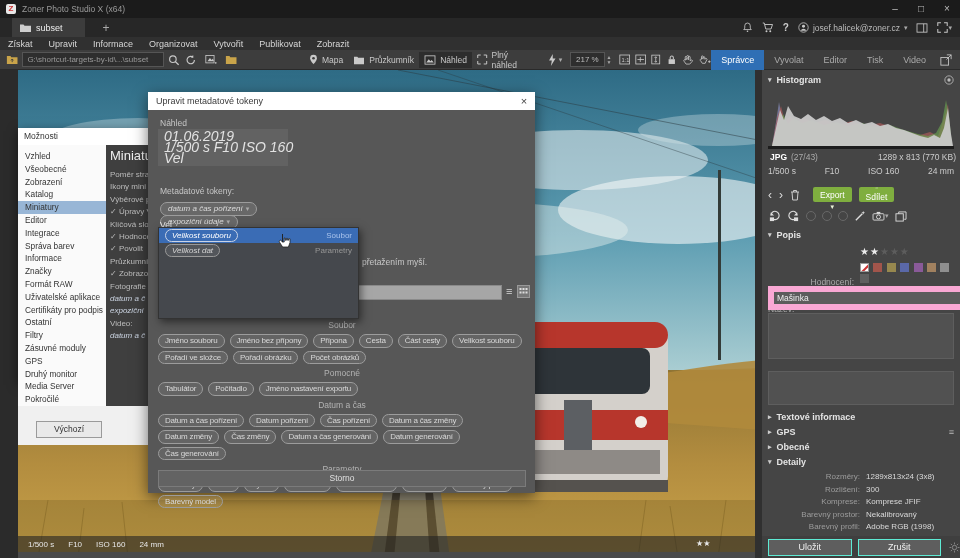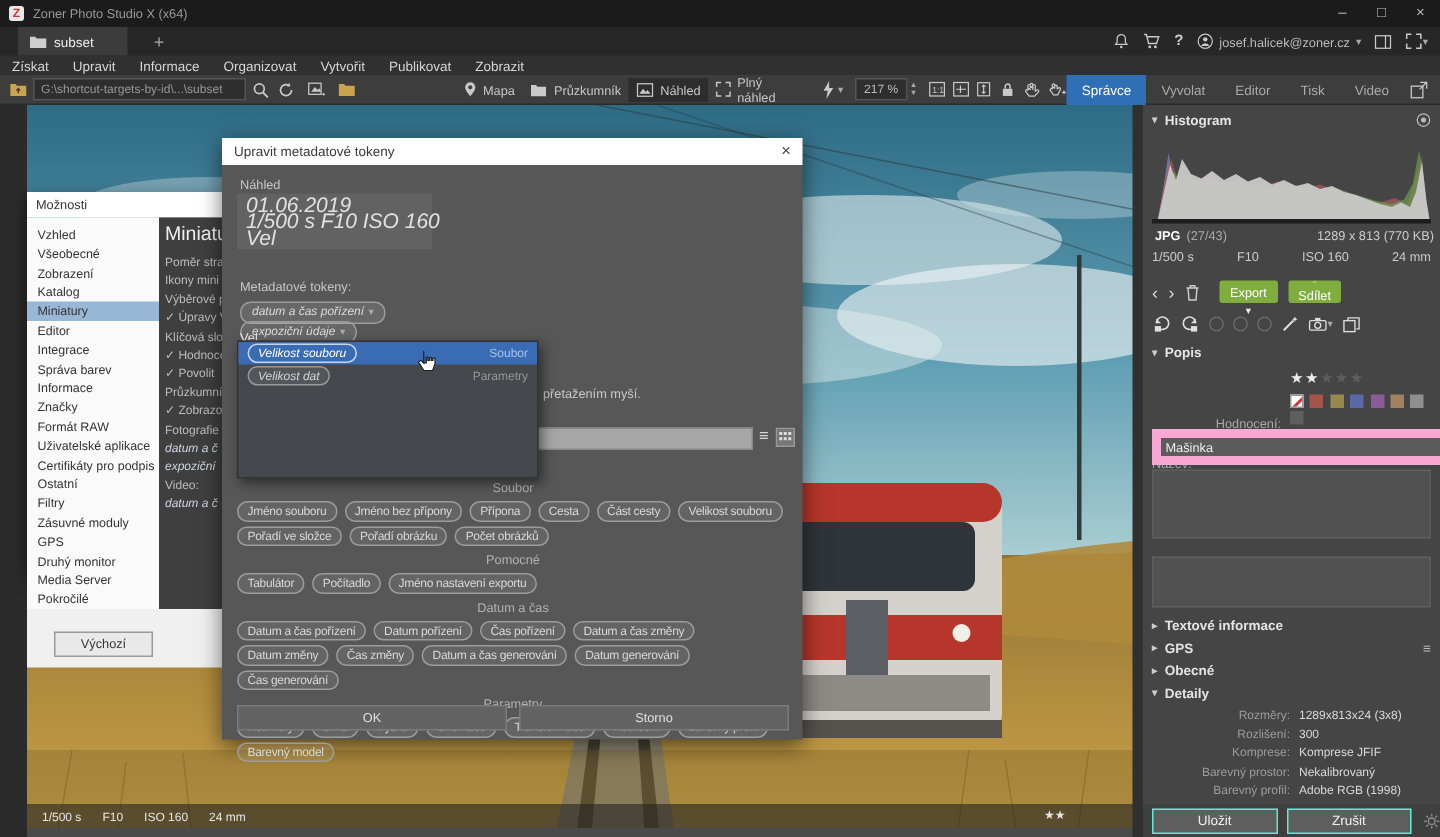--- a/index.html
+++ b/index.html
@@ -654,21 +654,20 @@
         <span class="chip">Výška</span>
         <span class="chip">Orientace</span>
         <span class="chip">Transformace</span>
         <span class="chip">Rozlišení</span>
         <span class="chip">Barevný profil</span>
         <span class="chip">Barevný model</span>
       </div>
     </div>
 
     <div id="tokdlg-footer">
-      <div class="dlgbtn">OK</div>
       <div class="dlgbtn">Storno</div>
     </div>
 
     <div id="popup">
       <div class="sugrow sel">
         <span class="sugchip">Velikost souboru</span>
         <span class="sugcat">Soubor</span>
       </div>
       <div class="sugrow">
         <span class="sugchip">Velikost dat</span>

